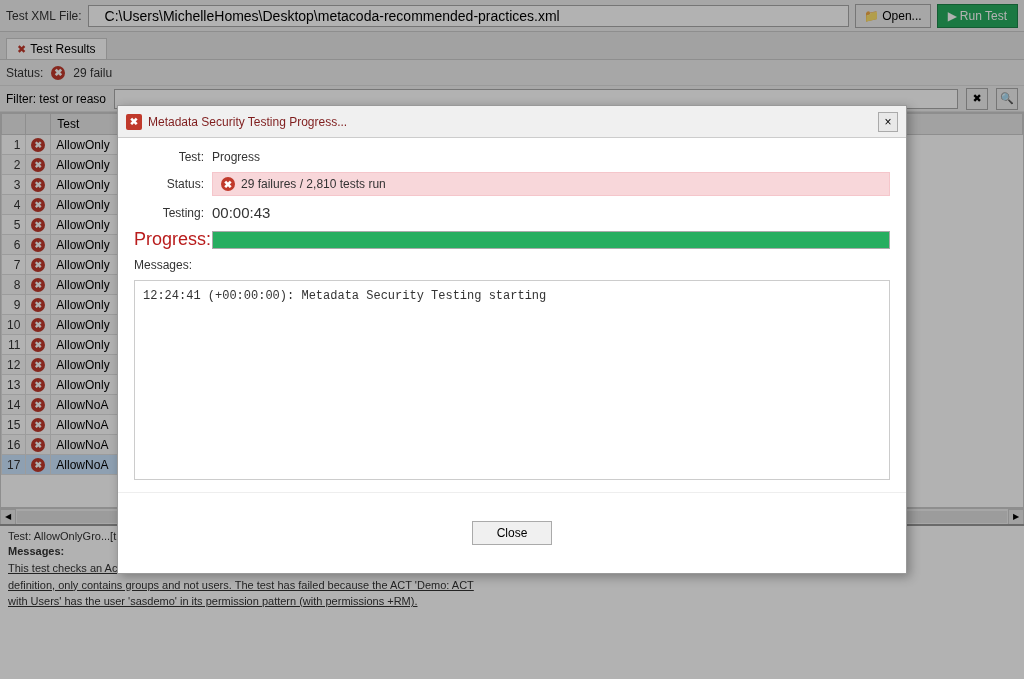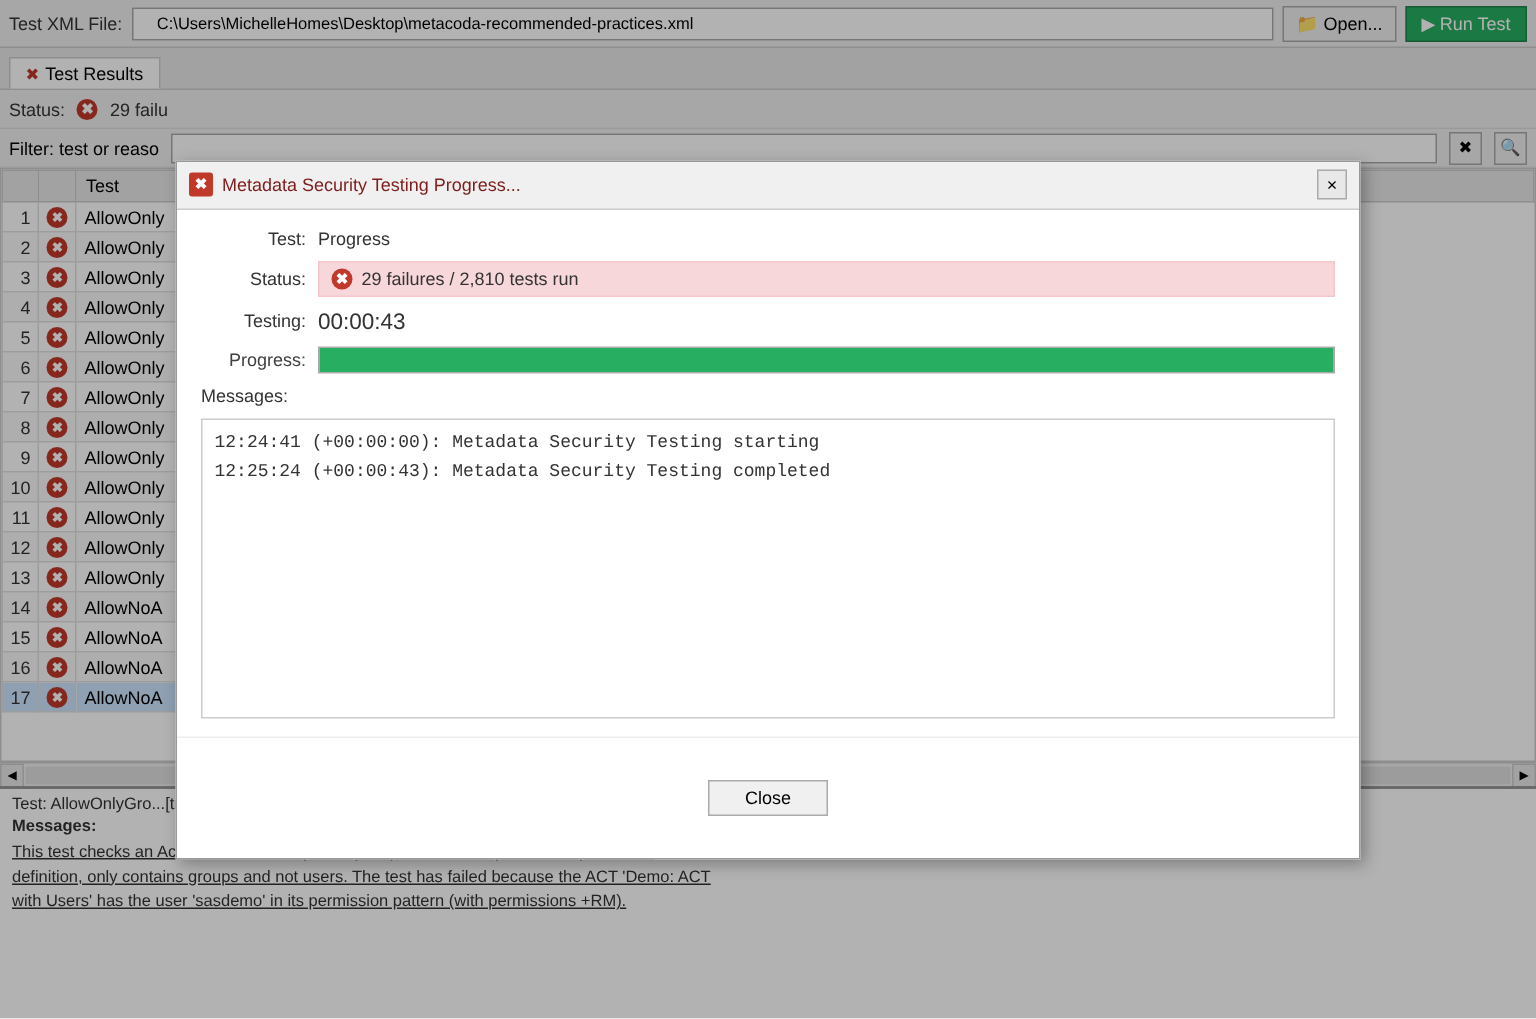--- a/index.html
+++ b/index.html
@@ -26,21 +26,21 @@
     .toolbar-label {
       font-size: 12px;
       color: #333;
       white-space: nowrap;
     }
     .toolbar-path {
       flex: 1;
       height: 22px;
       border: 1px solid #aaa;
       padding: 2px 16px;
-      font-size: 11px;
+      font-size: 14px;
       background: white;
     }
     .btn-open {
       display: flex;
       align-items: center;
       gap: 3px;
       background: #f0f0f0;
       border: 1px solid #aaa;
       padding: 2px 8px;
       cursor: pointer;
@@ -328,22 +328,22 @@
       font-size: 12px;
       color: #333;
     }
     .modal-elapsed-value {
       font-size: 15px;
       color: #333;
     }
     .modal-progress-label {
       width: 70px;
       text-align: right;
-      font-size: 12px;
-      color: #404040;
+      font-size: 18px;
+      color: #b91c1c;
     }
     .progress-bar-container {
       flex: 1;
       height: 18px;
       border: 1px solid #aaa;
       background: #e0e0e0;
     }
     .progress-bar-fill {
       height: 100%;
       background: #27ae60;
@@ -638,21 +638,20 @@
         <span class="modal-progress-label">Progress:</span>
         <div class="progress-bar-container">
           <div class="progress-bar-fill"></div>
         </div>
       </div>
 
       <div class="modal-messages-label">Messages:</div>
 
       <div class="modal-messages-box" id="modal-messages-box">
           <div>12:24:41 (+00:00:00): Metadata Security Testing starting</div>
-          <div>12:25:24 (+00:00:43): Metadata Security Testing completed</div>
         </div>
     </div>
 
     <div class="modal-footer">
       <button class="btn-close-modal">Close</button>
     </div>
   </div>
 </div>
 
 </body></html>

